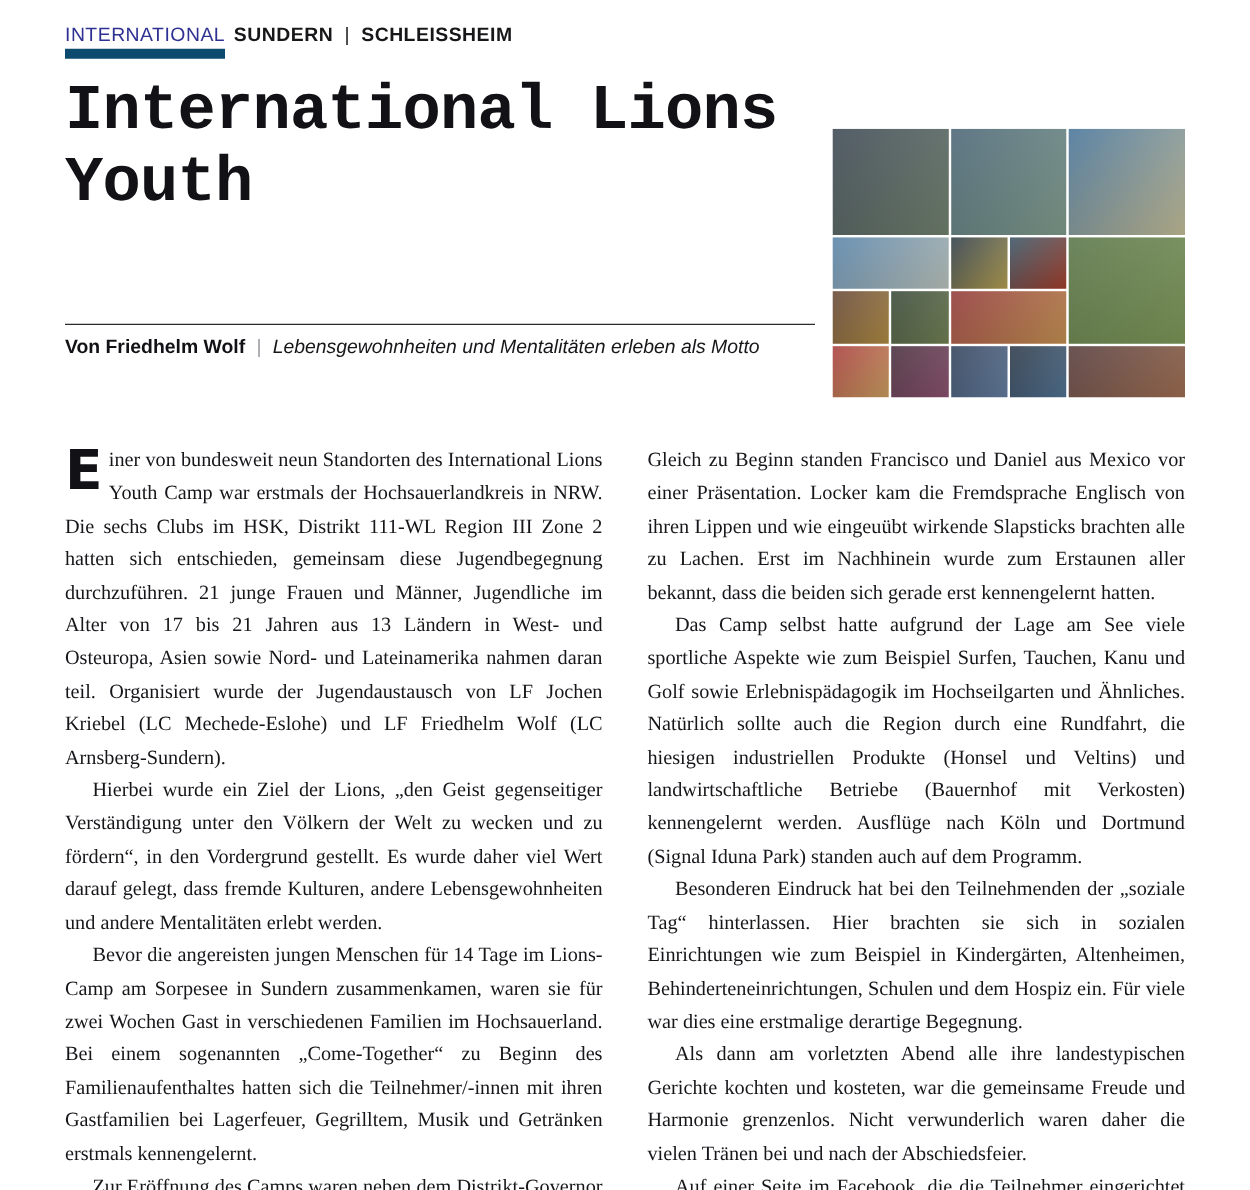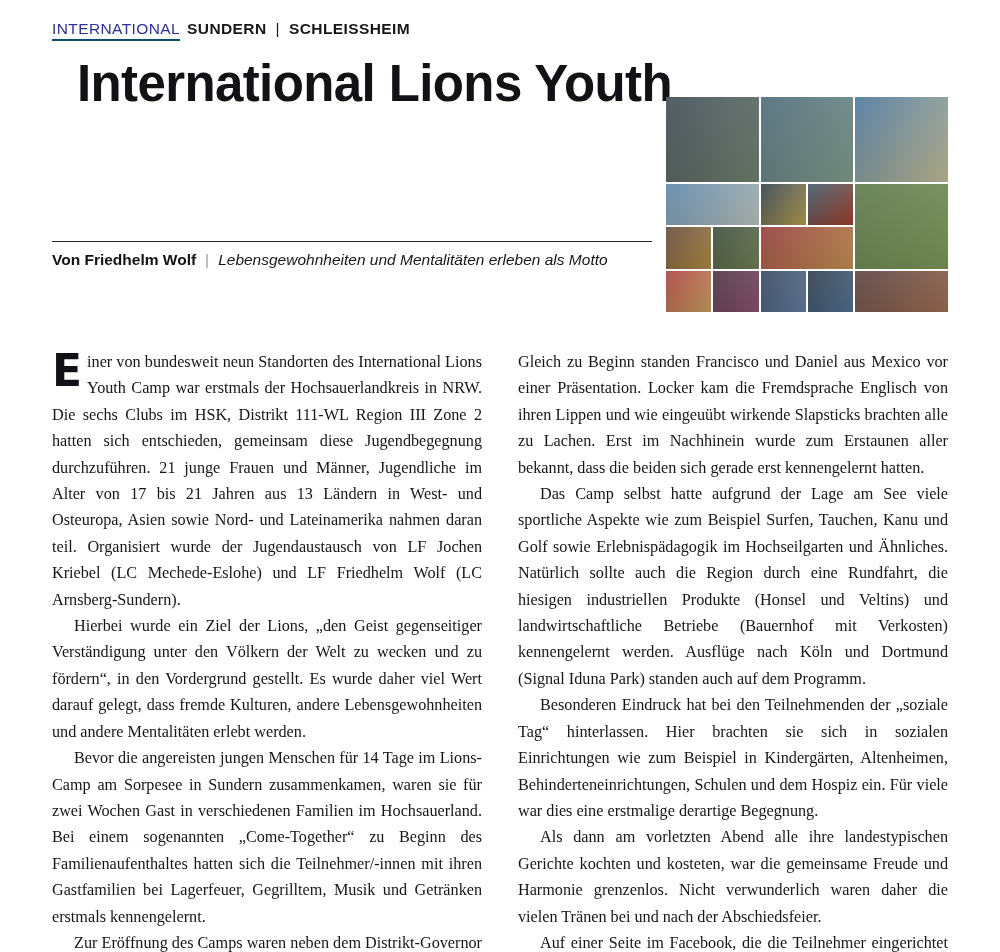--- a/index.html
+++ b/index.html
@@ -27,21 +27,21 @@
     display: flex;
     align-items: baseline;
     gap: 7px;
     padding-top: 20px;
     font-size: 15.5px;
     letter-spacing: 0.4px;
     font-family: "Liberation Sans", sans-serif;
   }
   .kicker .section {
     color: #2e3191;
-    border-bottom: 2px solid #0c4a6e;
+    border-bottom: 8px solid #0c4a6e;
     padding-bottom: 1px;
   }
   .kicker .places {
     color: #17171a;
     font-weight: bold;
   }
   .kicker .sep {
     color: #17171a;
     padding: 0 2px;
   }
@@ -53,32 +53,31 @@
     height: 232px;
   }
   h1.headline {
     margin: 0;
     font-size: 51px;
     line-height: 1.14;
     letter-spacing: -0.6px;
     font-weight: bold;
     color: #111116;
     max-width: 620px;
-    font-family: Liberation Sans, sans-serif;
-    text-align: right;
+    font-family: Liberation Mono, monospace;
   }
   h1.headline .l2 {
     display: block;
   }
 
   
   .byline {
     position: absolute;
     left: 0;
-    top: 186px;
+    top: 198px;
     width: 600px;
     border-top: 1px solid #2b2b2b;
     padding-top: 9px;
     display: flex;
     align-items: baseline;
     font-size: 15.5px;
   }
   .byline .author {
     font-weight: bold;
     color: #111116;

